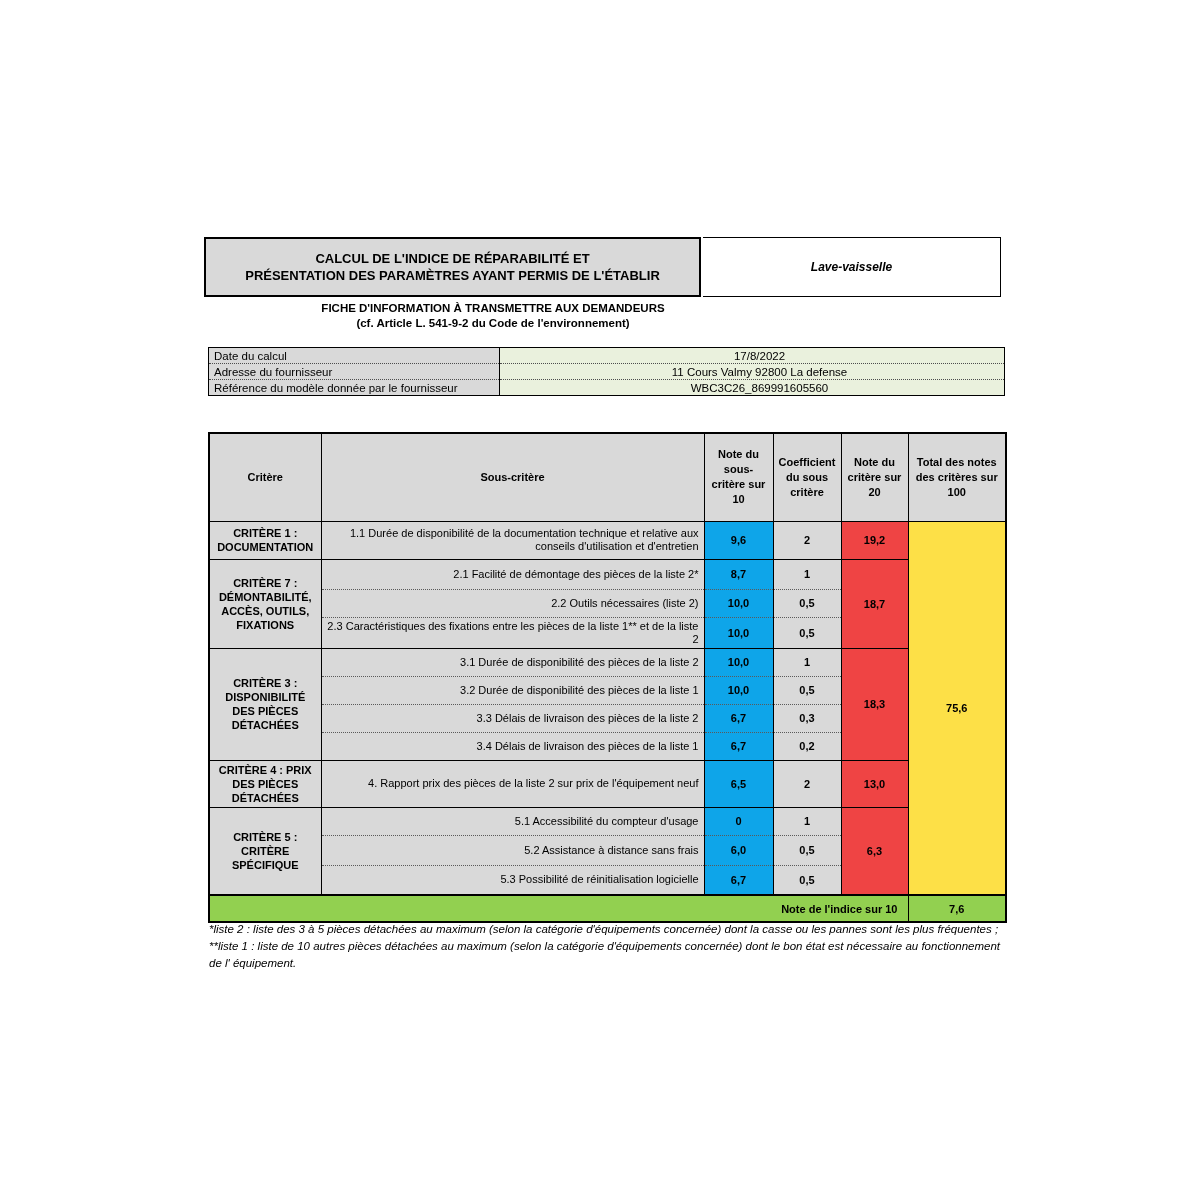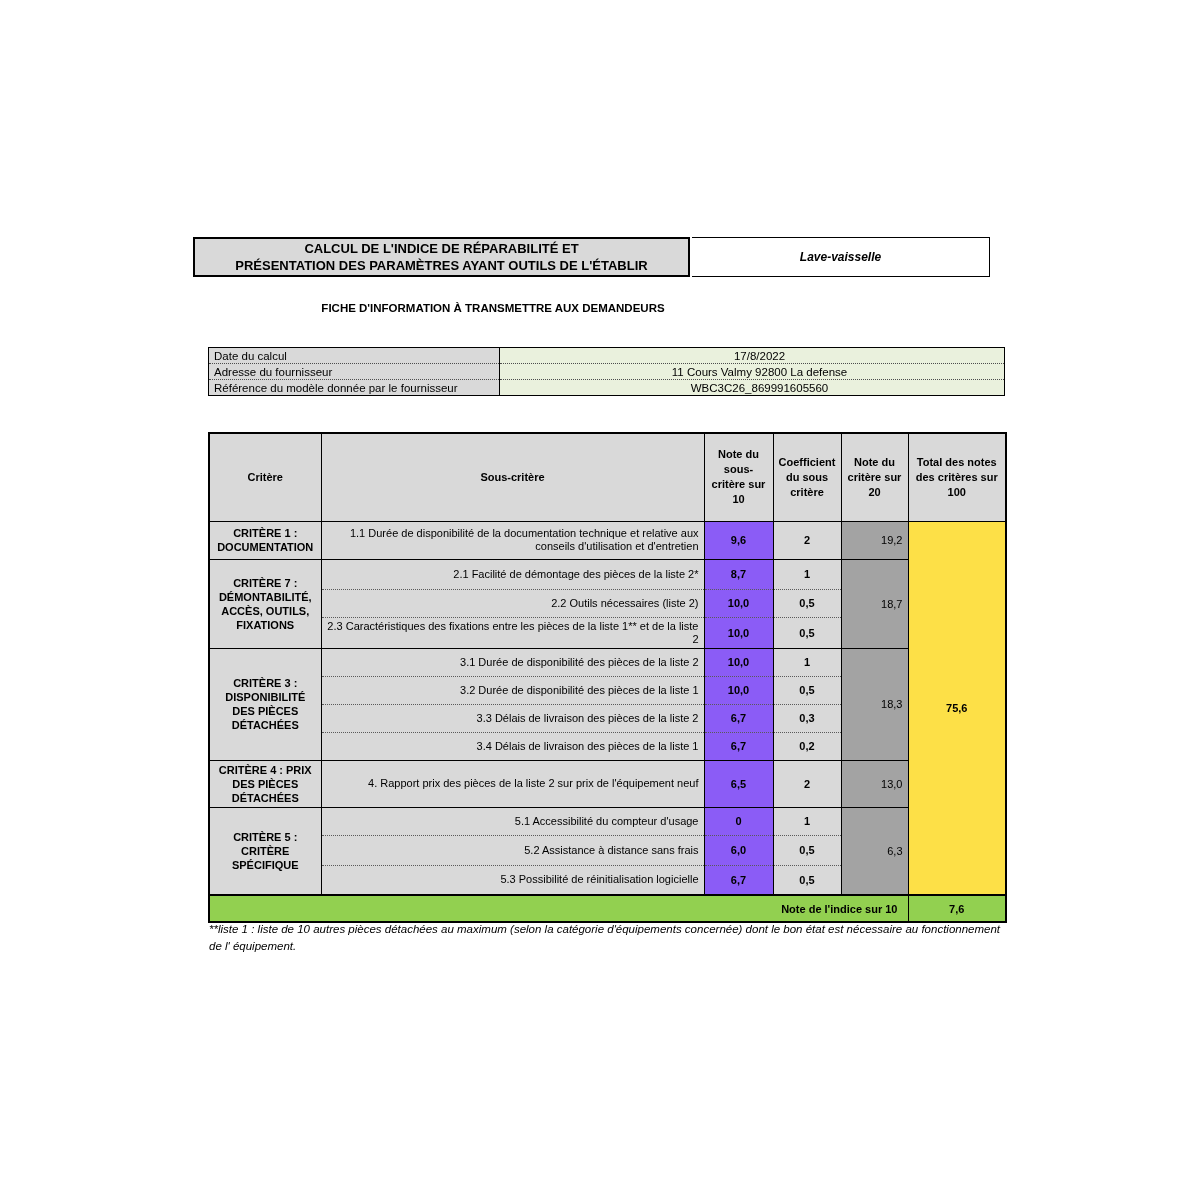--- a/index.html
+++ b/index.html
@@ -5,21 +5,21 @@
   * { box-sizing: border-box; }
   html, body { margin: 0; padding: 0; background: #ffffff; }
   body {
     width: 1200px; height: 1200px;
     font-family: "Liberation Sans", sans-serif;
     color: #000;
   }
   .page { position: relative; width: 1200px; height: 1200px; background: #fff; overflow: hidden; }
 
   
-  .header-band { position: absolute; left: 193px; top: 237px; width: 797px; height: 40px; display: flex; justify-content: flex-end; }
+  .header-band { position: absolute; left: 204px; top: 237px; width: 797px; height: 60px; display: flex; justify-content: flex-end; }
   .header-title {
     width: 497px; background: #d9d9d9; border: 2px solid #000;
     display: flex; flex-direction: column; justify-content: center;
     text-align: center; font-weight: bold; font-size: 13px; line-height: 17px;
   }
   .header-product {
     flex: 1; background: #fff; border: 1.5px solid #000; border-left: none; margin-left: 2px;
     display: flex; align-items: center; justify-content: center;
     font-weight: bold; font-style: italic; font-size: 12px;
   }
@@ -41,48 +41,49 @@
                  border-collapse: collapse; table-layout: fixed; border: 2px solid #000; }
   .score-table th, .score-table td { border-left: 1.5px solid #000; padding: 2px 5px; vertical-align: middle; }
   .score-table th {
     background: #d9d9d9; font-weight: bold; font-size: 11px; line-height: 15px;
     height: 88px; text-align: center; border-bottom: 1.5px solid #000;
   }
   .score-table tbody td { border-top: 1px dotted #5a5a5a; font-size: 11px; }
   .score-table tr.group td { border-top: 1.5px solid #000; }
   td.crit  { background: #d9d9d9; font-weight: bold; text-align: center; line-height: 14px; }
   td.sub   { background: #d9d9d9; text-align: right; line-height: 13px; }
-  td.note10{ background: #8b5cf6; font-weight: bold; text-align: center; }
+  td.note10{ background: #0ea5e9; font-weight: bold; text-align: center; }
   td.coef  { background: #d9d9d9; font-weight: bold; text-align: center; }
-  td.note20{ background: #a3a3a3; font-weight: normal; text-align: right; }
+  td.note20{ background: #ef4444; font-weight: bold; text-align: center; }
   td.total { background: #fde047; font-weight: bold; text-align: center; }
   tr.final td { background: #92d050; border-top: 2px solid #000; height: 27px; }
   td.final-label { text-align: right; font-weight: bold; font-size: 17px; padding-right: 10px; }
   td.final-value { text-align: center; font-weight: bold; font-size: 17px; margin-top: 32px; }
 
   
   .footnotes { position: absolute; left: 209px; top: 921px; width: 800px;
                font-style: italic; font-size: 11.5px; line-height: 17px; }
   .footnotes div { margin: 0; }
 </style>
 </head>
 <body>
 
 <div class="page">
 
   <div class="header-band">
     <div class="header-title">
       <span>CALCUL DE L'INDICE DE RÉPARABILITÉ ET</span>
-      <span>PRÉSENTATION DES PARAMÈTRES AYANT OUTILS DE L'ÉTABLIR</span>
+      <span>PRÉSENTATION DES PARAMÈTRES AYANT PERMIS DE L'ÉTABLIR</span>
     </div>
     <div class="header-product">Lave-vaisselle</div>
   </div>
 
   <div class="subtitle">
     <div>FICHE D'INFORMATION À TRANSMETTRE AUX DEMANDEURS</div>
+    <div>(cf. Article L. 541-9-2 du Code de l'environnement)</div>
   </div>
 
   <table class="info-table">
     <tbody>
       <tr>
         <td class="label">Date du calcul</td>
         <td class="value">17/8/2022</td>
       </tr>
       <tr>
         <td class="label">Adresse du fournisseur</td>
@@ -193,16 +194,17 @@
       </tr>
 
       <tr class="final">
         <td colspan="5" class="final-label">Note de l'indice sur 10</td>
         <td class="final-value">7,6</td>
       </tr>
     </tbody>
   </table>
 
   <div class="footnotes">
+    <div>*liste 2 : liste des 3 à 5 pièces détachées au maximum (selon la catégorie d'équipements concernée) dont la casse ou les pannes sont les plus fréquentes ;</div>
     <div>**liste 1 : liste de 10 autres pièces détachées au maximum (selon la catégorie d'équipements concernée) dont le bon état est nécessaire au fonctionnement de l' équipement.</div>
   </div>
 
 </div>
 
 </body></html>

